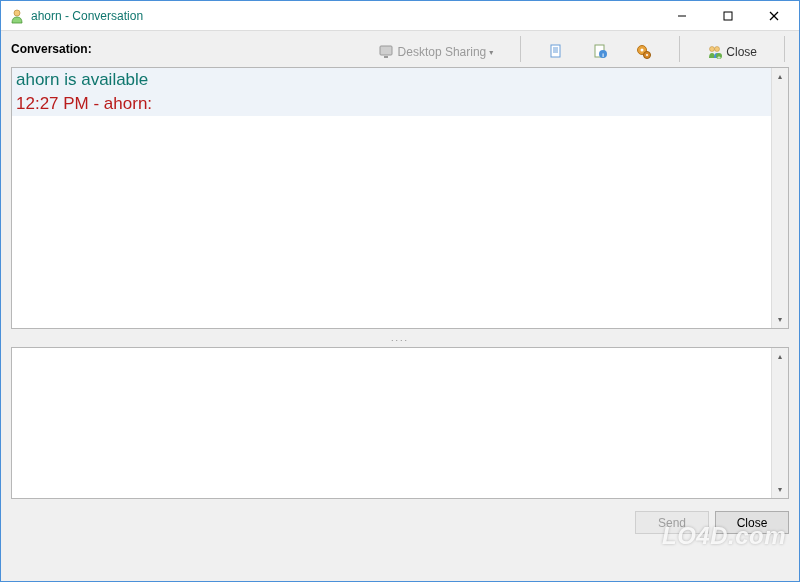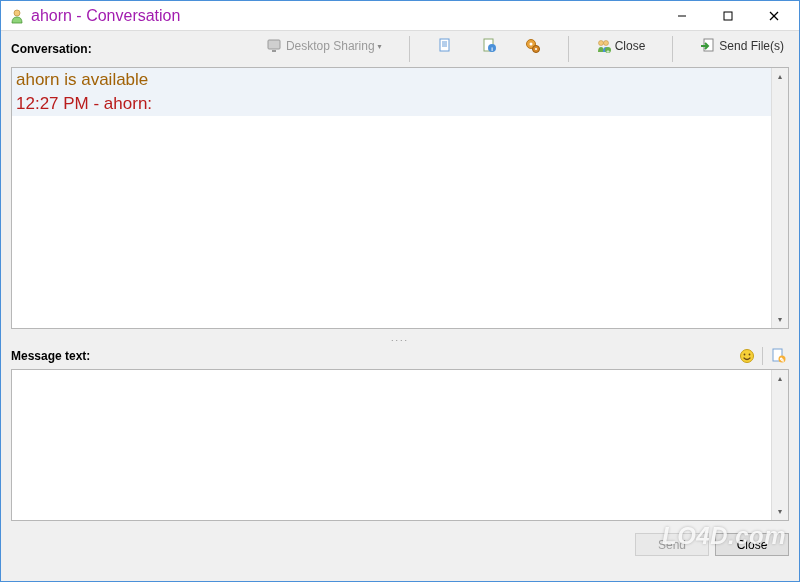--- a/index.html
+++ b/index.html
@@ -23,22 +23,22 @@
 .titlebar {
   height: 30px;
   background: #fff;
   display: flex;
   align-items: center;
   padding: 0 2px 0 8px;
   border-bottom: 1px solid #ddd;
 }
 .titlebar .title {
   flex: 1;
-  font-size: 16px;
-  color: #a21caf;
+  font-size: 12px;
+  color: #0f766e;
   display: flex;
   align-items: center;
   gap: 6px;
 }
 .winbtn {
   width: 46px;
   height: 29px;
   display: flex;
   align-items: center;
   justify-content: center;
@@ -47,21 +47,21 @@
 }
 .toolbar-row {
   display: flex;
   align-items: center;
   height: 34px;
   padding: 18px 10px;
   background: #f0f0f0;
 }
 .conv-label { font-weight: bold; font-size: 12px; color: #000; }
 .toolbar-spacer { flex: 1; }
-.toolbar-btns { display: flex; align-items: flex-start; gap: 18px; }
+.toolbar-btns { display: flex; align-items: flex-end; gap: 18px; }
 .tbtn {
   display: flex;
   align-items: center;
   padding: 2px 5px;
   gap: 3px;
   color: #333;
   font-size: 12px;
   border-radius: 2px;
 }
 .tbtn.disabled { color: #9a9a9a; }
@@ -78,21 +78,21 @@
   background: #fff;
   height: 262px;
   position: relative;
   display: flex;
 }
 .conv-body {
   flex: 1;
   overflow: hidden;
   font-size: 16px;
 }
-.msg-status { background: #eef3f9; color: #a16207; padding: 2px 4px; font-size: 17px; }
+.msg-status { background: #eef3f9; color: #0f766e; padding: 2px 4px; font-size: 17px; }
 .msg-time { background: #eef3f9; color: #b91c1c; padding: 2px 4px; font-size: 17px; }
 .msg-text { background: #fff; color: #111; padding: 3px 6px; font-size: 17px; display:flex; align-items:center; gap:2px;}
 .scrollbar-v {
   width: 17px;
   background: #f0f0f0;
   border-left: 1px solid #ddd;
   display: flex;
   flex-direction: column;
 }
 .sb-arrow {
@@ -256,70 +256,37 @@
             <circle cx="10" cy="5" r="2.5" fill="#f4c97a" stroke="#b88a3a" stroke-width="0.5"></circle>
             <path d="M2 14 Q2 9 5 9 Q8 9 8 14" fill="#6ab04c"></path>
             <path d="M7 14 Q7 9 10 9 Q13 9 13 14" fill="#4a90d9"></path>
             <circle cx="12" cy="12" r="3" fill="#6ab04c"></circle>
               <text x="12" y="14.5" text-anchor="middle" font-size="6" fill="#fff" font-weight="bold">+</text>
           </svg>
         </span>
         <span>Close</span>
       </div>
       <div class="sep"></div>
-      <div class="tbtn">
-        <span class="icon16">
-          <svg width="16" height="16" viewBox="0 0 16 16">
-              <rect x="4" y="1" width="9" height="12" fill="#fff" stroke="#888"></rect>
-              <path d="M1 8 L8 8 M5 5 L8 8 L5 11" fill="none" stroke="#3a9a3a" stroke-width="2"></path>
-            </svg>
-        </span>
-        <span>Send File(s)</span>
-      </div>
     </div>
   </div>
 
   <div class="conv-area">
     <div class="conv-body">
       <div class="msg-status">ahorn is available</div>
       <div class="msg-time">12:27 PM - ahorn:</div>
     </div>
     <div class="scrollbar-v">
       <div class="sb-arrow">▴</div>
       <div class="sb-track"></div>
       <div class="sb-arrow">▾</div>
     </div>
   </div>
 
   <div class="splitter-dots">....</div>
 
-  <div class="msginput-row">
-    <span class="msginput-label">Message text:</span>
-    <div class="msginput-spacer"></div>
-    <div class="input-tbtn">
-      <span class="icon16">
-        <svg width="16" height="16" viewBox="0 0 16 16">
-            <circle cx="8" cy="8" r="6.5" fill="#f7d038" stroke="#c9a018"></circle>
-            <circle cx="5.5" cy="6.5" r="0.9" fill="#6a4a15"></circle>
-            <circle cx="10.5" cy="6.5" r="0.9" fill="#6a4a15"></circle>
-            <path d="M5 10 Q8 13 11 10" fill="none" stroke="#6a4a15" stroke-width="1.2" stroke-linecap="round"></path>
-          </svg>
-      </span>
-    </div>
-    <div class="sep" style="height:18px;"></div>
-    <div class="input-tbtn">
-      <span class="icon16">
-        <svg width="16" height="16" viewBox="0 0 16 16">
-            <rect x="3" y="1" width="9" height="12" fill="#fff" stroke="#7aa3d4"></rect>
-            <circle cx="12" cy="11" r="3.5" fill="#f7b038"></circle>
-            <text x="12" y="13.5" text-anchor="middle" font-size="6" fill="#fff" font-weight="bold">✎</text>
-          </svg>
-      </span>
-    </div>
-  </div>
 
   <div class="input-area">
     <div class="input-body"></div>
     <div class="scrollbar-v">
       <div class="sb-arrow">▴</div>
       <div class="sb-track"></div>
       <div class="sb-arrow">▾</div>
     </div>
   </div>
 

